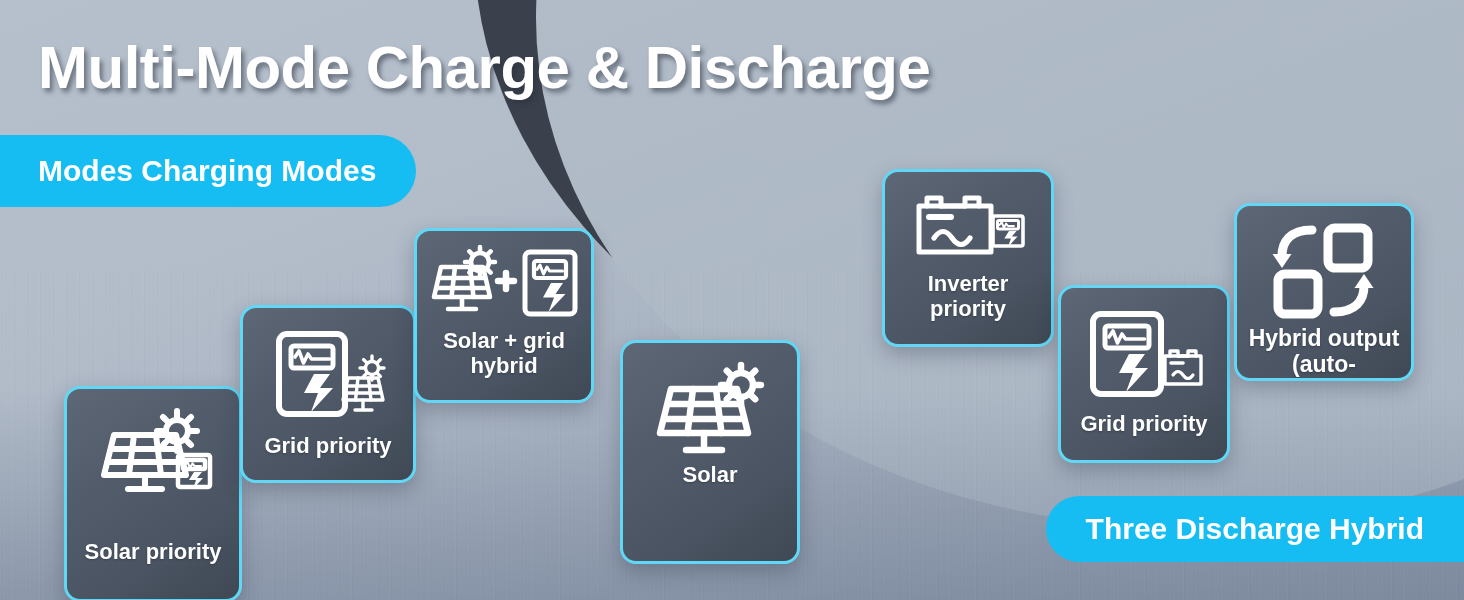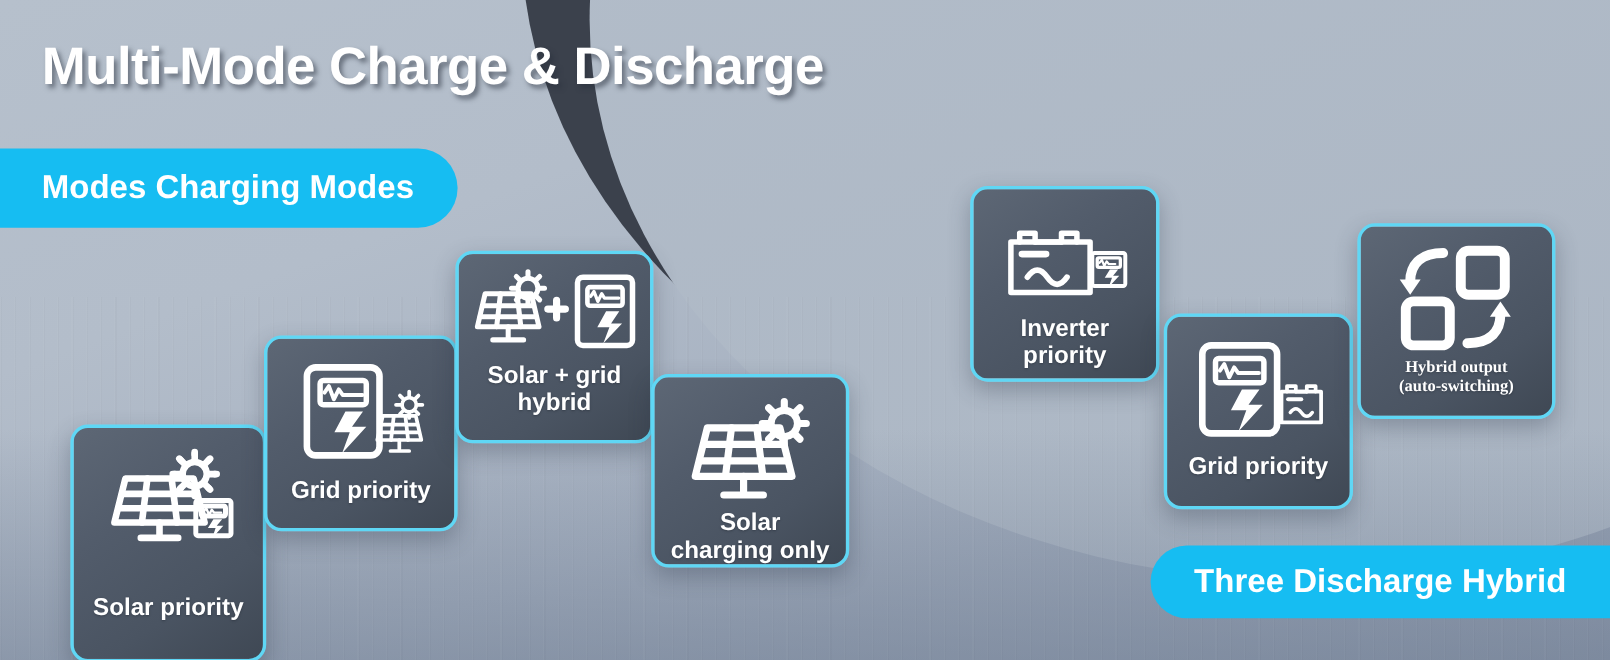--- a/index.html
+++ b/index.html
@@ -45,21 +45,21 @@
     position:absolute;
     top:-492px; right:-372px;
     width:1300px; height:1020px;
     border-radius:50%;
     background:linear-gradient(160deg,#b5bfcb 0%, #aab5c3 100%);
   }
 
   
   .title{
     position:absolute; left:38px; top:33px;
-    font-size:48px; font-weight:bold; letter-spacing:-0.5px;
+    font-size:60px; font-weight:bold; letter-spacing:-0.5px;
     color:#ffffff;
     text-shadow: 3px 4px 5px rgba(40,48,60,0.55);
     white-space:nowrap;
   }
 
   
   .pill{
     position:absolute;
     background:#16bdf2;
     display:flex; align-items:center;
@@ -103,32 +103,32 @@
   
   #card-solar-priority   { left:64px;  top:386px; width:178px; height:216px; padding-top:22px;gap:31px; }
   #card-solar-priority .lbl{ margin-top:14px; }
 
   #card-grid-priority-c  { left:240px; top:305px; width:176px; height:178px; padding-top:20px; }
   #card-grid-priority-c .lbl{ margin-top:14px; }
 
   #card-solar-grid-hybrid{ left:414px; top:228px; width:180px; height:175px; padding-top:16px; }
   #card-solar-grid-hybrid .lbl{ margin-top:8px; }
 
-  #card-solar-only       { left:592px; top:340px; width:180px; height:176px; padding-top:22px; }
+  #card-solar-only       { left:620px; top:340px; width:180px; height:224px; padding-top:22px; }
   #card-solar-only .lbl  { margin-top:10px; }
 
   
-  #card-inverter-priority{ left:882px;  top:169px; width:172px; height:178px; padding-top:32px; }
+  #card-inverter-priority{ left:882px;  top:169px; width:172px; height:178px; padding-top:18px; }
   #card-inverter-priority .lbl{ margin-top:12px; }
 
   #card-grid-priority-d  { left:1058px; top:285px; width:172px; height:178px; padding-top:20px; }
   #card-grid-priority-d .lbl{ margin-top:12px; }
 
   #card-hybrid-output    { left:1234px; top:203px; width:180px; height:178px; padding-top:18px; }
-  #card-hybrid-output .lbl{ margin-top:8px; font-size:15px;font-family:Liberation Serif, serif; }
+  #card-hybrid-output .lbl{ margin-top:8px; font-size:23px; }
 
   svg { display:block; overflow:visible; }
 </style>
 </head>
 <body>
 
 <div id="stage">
 
   <div class="corner-arc"></div>
   <div class="corner-arc-mask"></div>
@@ -233,21 +233,20 @@
                    M80.8 5.8 l5 5 M104.2 29.2 l5 5 M109.2 5.8 l-5 5 M85.8 29.2 l-5 5"></path>
           <path d="M25 24 h66 l11 44 H14 Z"></path>
           <path d="M22 39 h72 M18 54 h80"></path>
           <path d="M47 24 l-5.5 44 M70 24 l5.5 44"></path>
           <path d="M58 68 v14 M40 85 h36"></path>
         </g>
       </svg>
     </div>
     <div class="lbl">
       <span>Solar</span><br>
-      <span>charging only</span>
     </div>
   </div>
 
   <div class="card" id="card-inverter-priority">
     <div class="icon">
       <svg width="118" height="70" viewBox="0 0 118 70">
         <g fill="none" stroke="#fff" stroke-width="5" stroke-linejoin="round" stroke-linecap="round">
           <path d="M10 16 v46 h72 V16 Z"></path>
           <path d="M18 16 v-8 h14 v8 M56 16 v-8 h14 v8"></path>
           <path d="M32 16 h24"></path>

